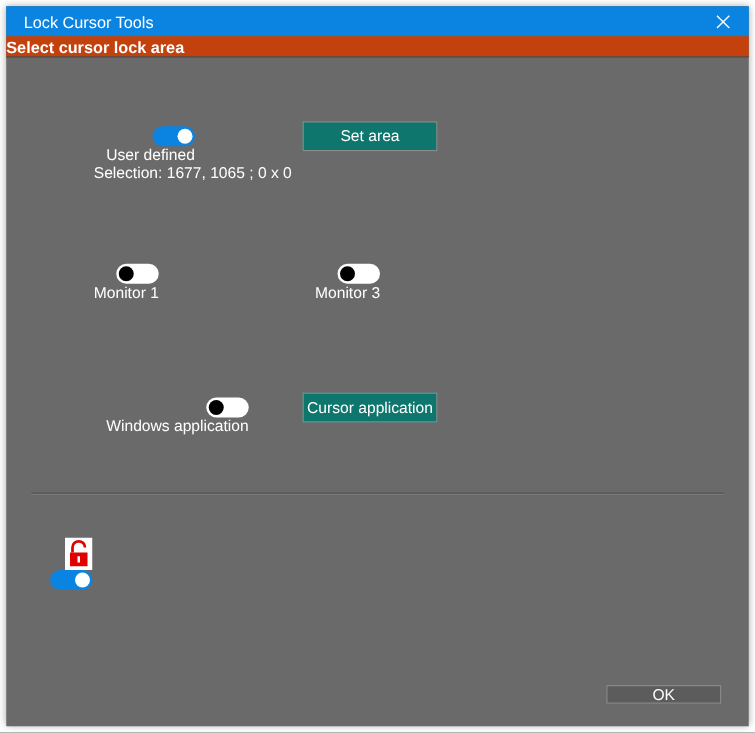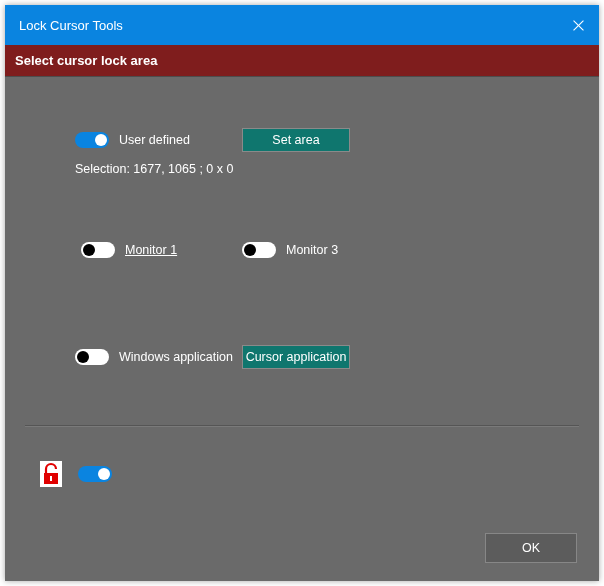--- a/index.html
+++ b/index.html
@@ -15,42 +15,42 @@
   .window {
     position: absolute;
     left: 5px; top: 5px;
     width: 594px; height: 576px;
     box-shadow: 0 0 6px rgba(0,0,0,0.35);
     background: #6a6a6a;
     display: flex;
     flex-direction: column;
   }
   .titlebar {
-    height: 40px;
+    height: 24px;
     background: #0a84e0;
     display: flex;
     align-items: center;
     color: #fff;
     padding: 0 0 0 14px;
     font-size: 13px;
   }
   .titlebar .title { flex: 1; }
   .titlebar .close {
     width: 42px; height: 30px;
     display: flex; align-items: center; justify-content: center;
     cursor: pointer;
   }
   .titlebar .close svg { stroke: #fff; }
   .subtitle {
-    height: 32px;
-    background: #7f1d1d;
+    height: 17px;
+    background: #c2410c;
     color: #fff;
     font-weight: 600;
     font-size: 13px;
-    padding: 0 10px;
+    padding: 0 0;
     display: flex;
     align-items: center;
     border-bottom: 1px solid #4d4d4d;
   }
   .body {
     flex: 1;
     position: relative;
     color: #fff;
   }
   .toggle {
@@ -68,38 +68,39 @@
     top: 2px;
     background: #000;
   }
   .toggle.off { background: #fff; }
   .toggle.off .knob { left: 2px; background:#000; }
   .toggle.on { background: #0a84e0; }
   .toggle.on .knob { right: 2px; background:#fff; }
   .row {
     position: absolute;
     display: flex;
-    align-items: center;
+    align-items: flex-end;
+    flex-direction: column;
   }
   .label {
     color: #fff;
     font-size: 12.5px;
     margin-left: 10px;
   }
   .btn {
     width: 108px; height: 24px;
     background: #0f766e;
     border: 1px solid #8a8a8a;
     color: #fff;
     font-size: 12.5px;
     display: flex; align-items: center; justify-content: center;
     cursor: pointer;
   }
   .btn.ok {
-    width: 92px; height: 30px;
+    width: 92px; height: 15px;
     background: #5c5c5c;
     border: 1px solid #878787;
   }
   .selection-text {
     position: absolute;
     color: #fff;
     font-size: 12.5px;
     text-align: center;
   }
   .separator {
@@ -139,21 +140,21 @@
       <span class="toggle on">
           <span class="knob"></span>
         </span>
       <span class="label">User defined</span>
     </div>
     <div class="btn" style="position:absolute; left:237px; top:51px;">
       <span>Set area</span>
     </div>
     <div class="selection-text" style="left:70px; top:85px;">Selection: 1677, 1065 ;  0 x 0</div>
 
-    <div class="row" style="left:76px; top:165px;text-decoration:underline;">
+    <div class="row" style="left:60px; top:165px;">
       <span class="toggle off">
           <span class="knob"></span>
         </span>
       <span class="label">Monitor 1</span>
     </div>
     <div class="row" style="left:237px; top:165px;">
       <span class="toggle off">
           <span class="knob"></span>
         </span>
       <span class="label">Monitor 3</span>

